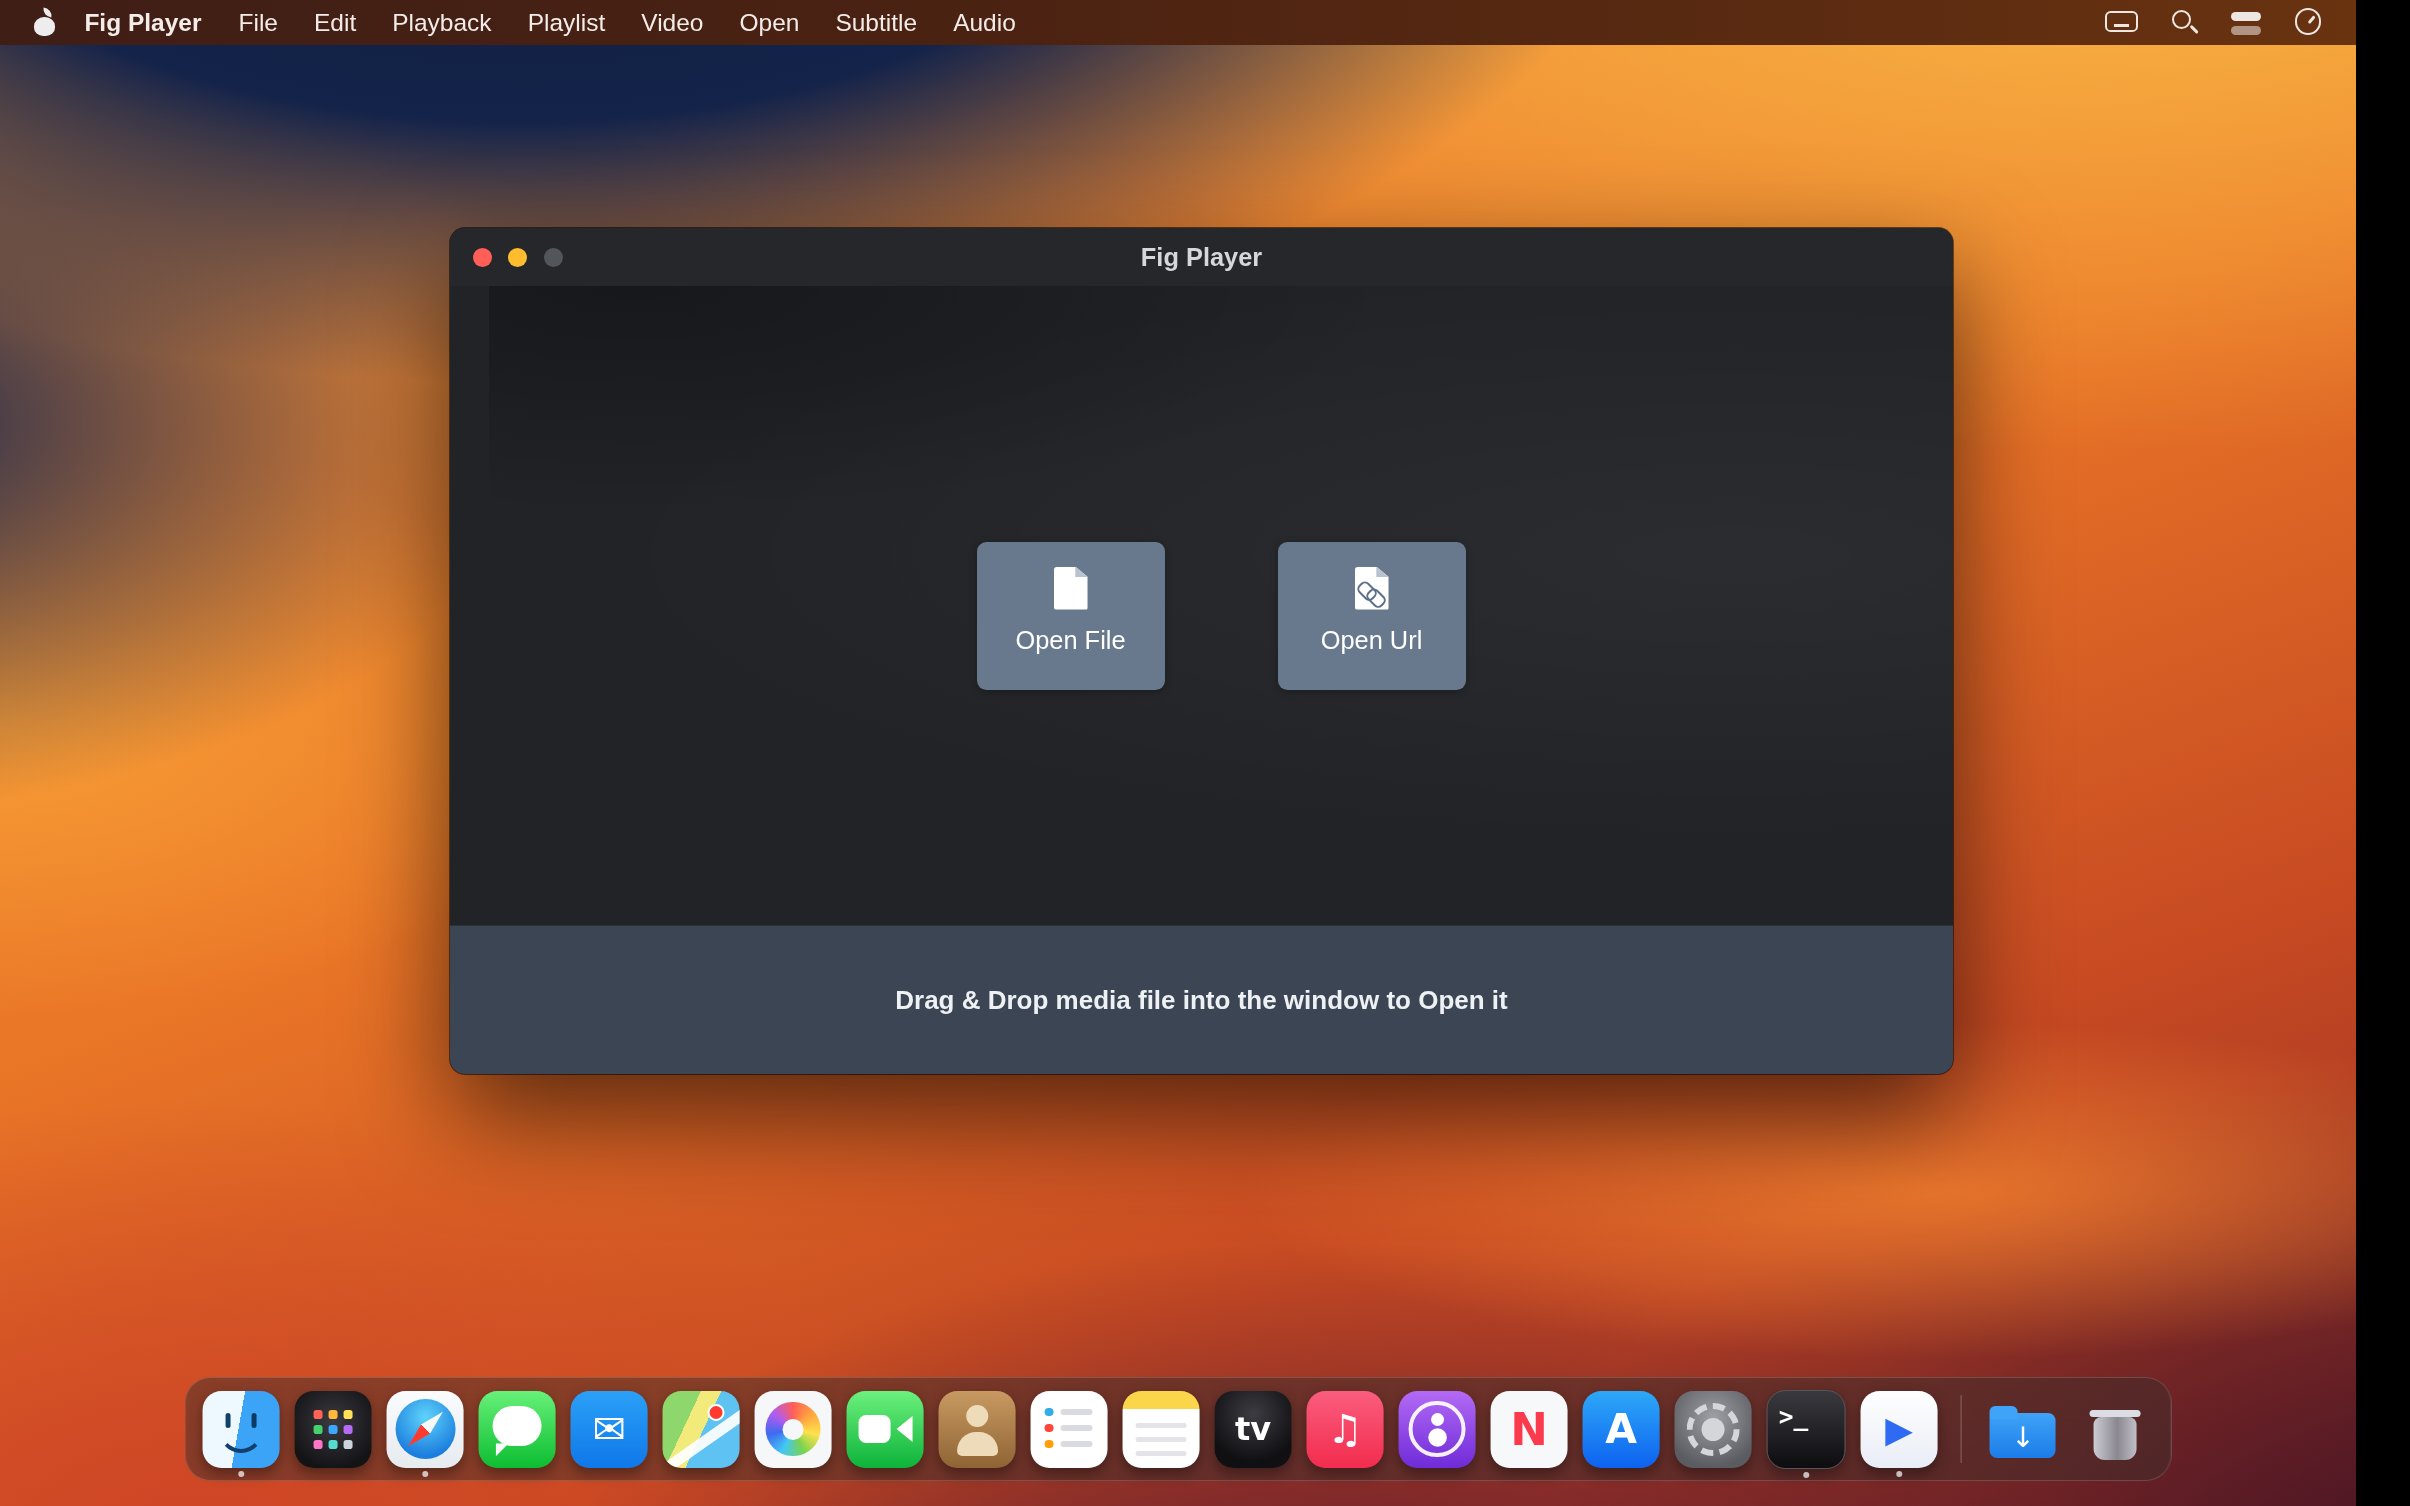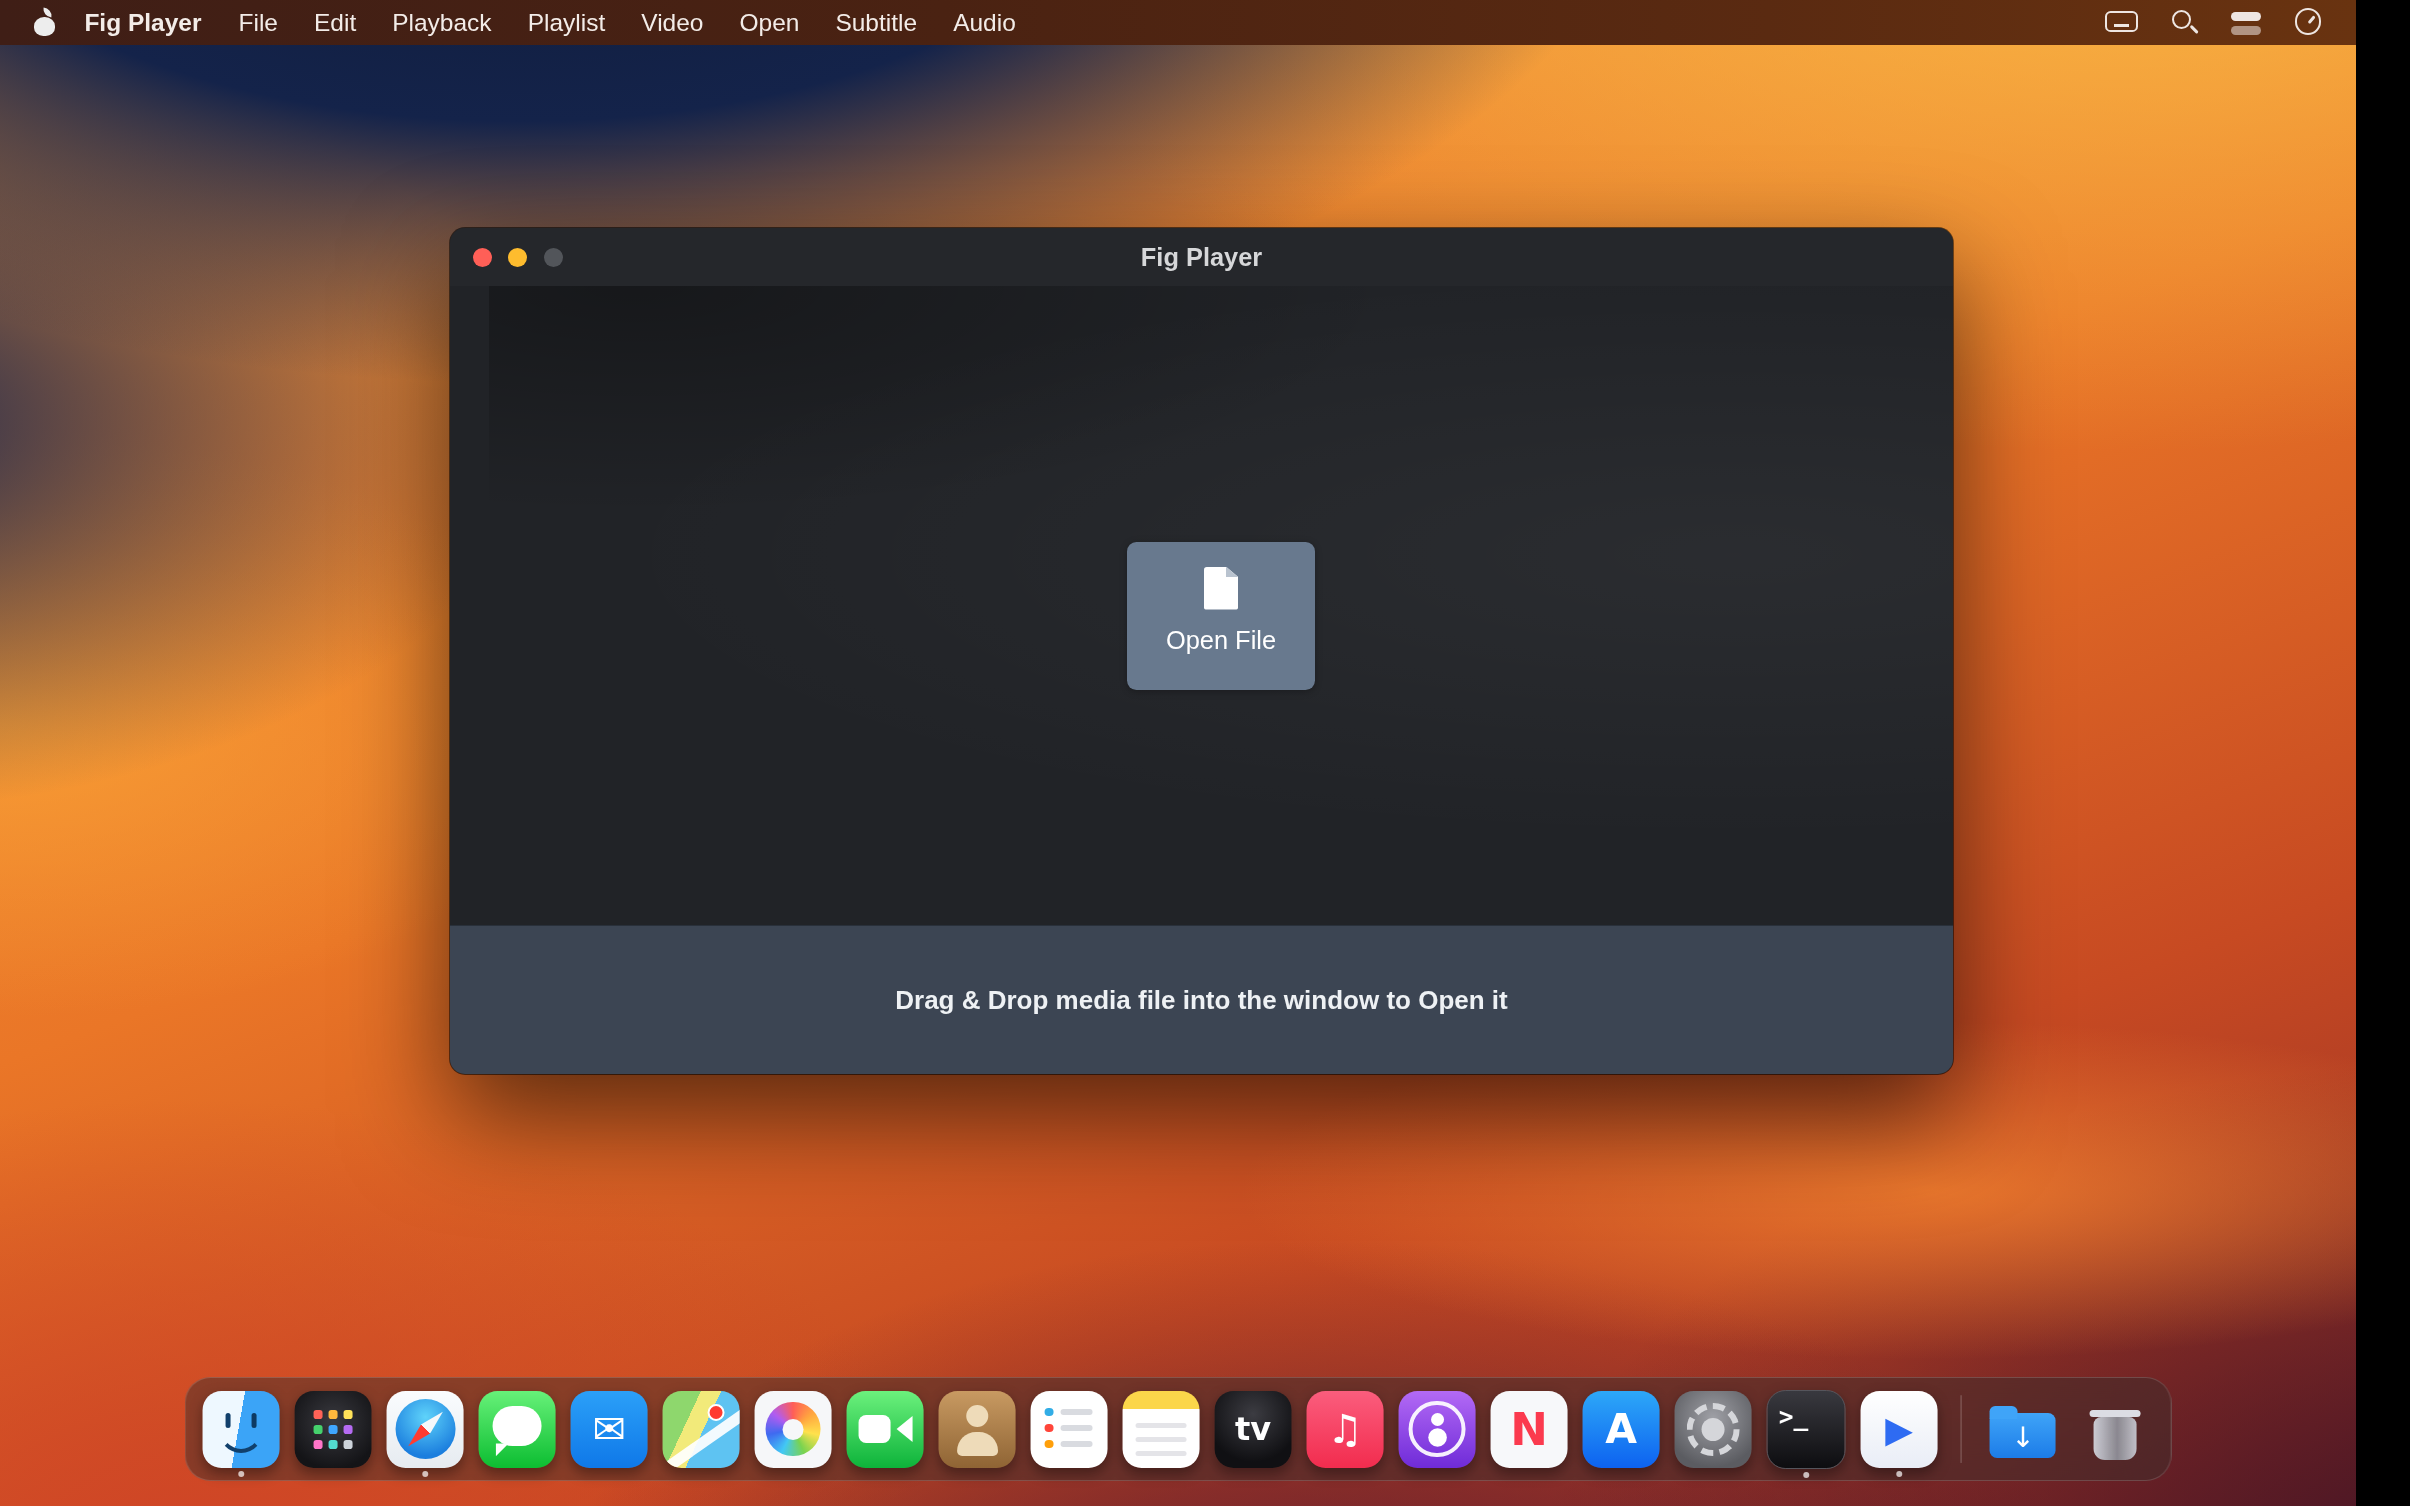--- a/index.html
+++ b/index.html
@@ -221,20 +221,28 @@
       <div class="wtitle">Fig Player</div>
     </div>
     <div class="wbody">
       <div class="open-buttons">
         <button class="open-btn">
           <span class="doc-icon">
               <i class="fold"></i>
             </span>
           <span class="btn-label">Open File</span>
         </button>
+        <button class="open-btn">
+          <span class="doc-icon">
+              <i class="fold"></i>
+              <i class="ring r1"></i>
+              <i class="ring r2"></i>
+            </span>
+          <span class="btn-label">Open Url</span>
+        </button>
       </div>
     </div>
     <footer class="dropbar">
       <span>Drag &amp; Drop media file into the window to Open it</span>
     </footer>
   </section>
 
   <div id="dock">
       <div class="dock-item">
         <div class="dock-icon icon-finder"></div>

